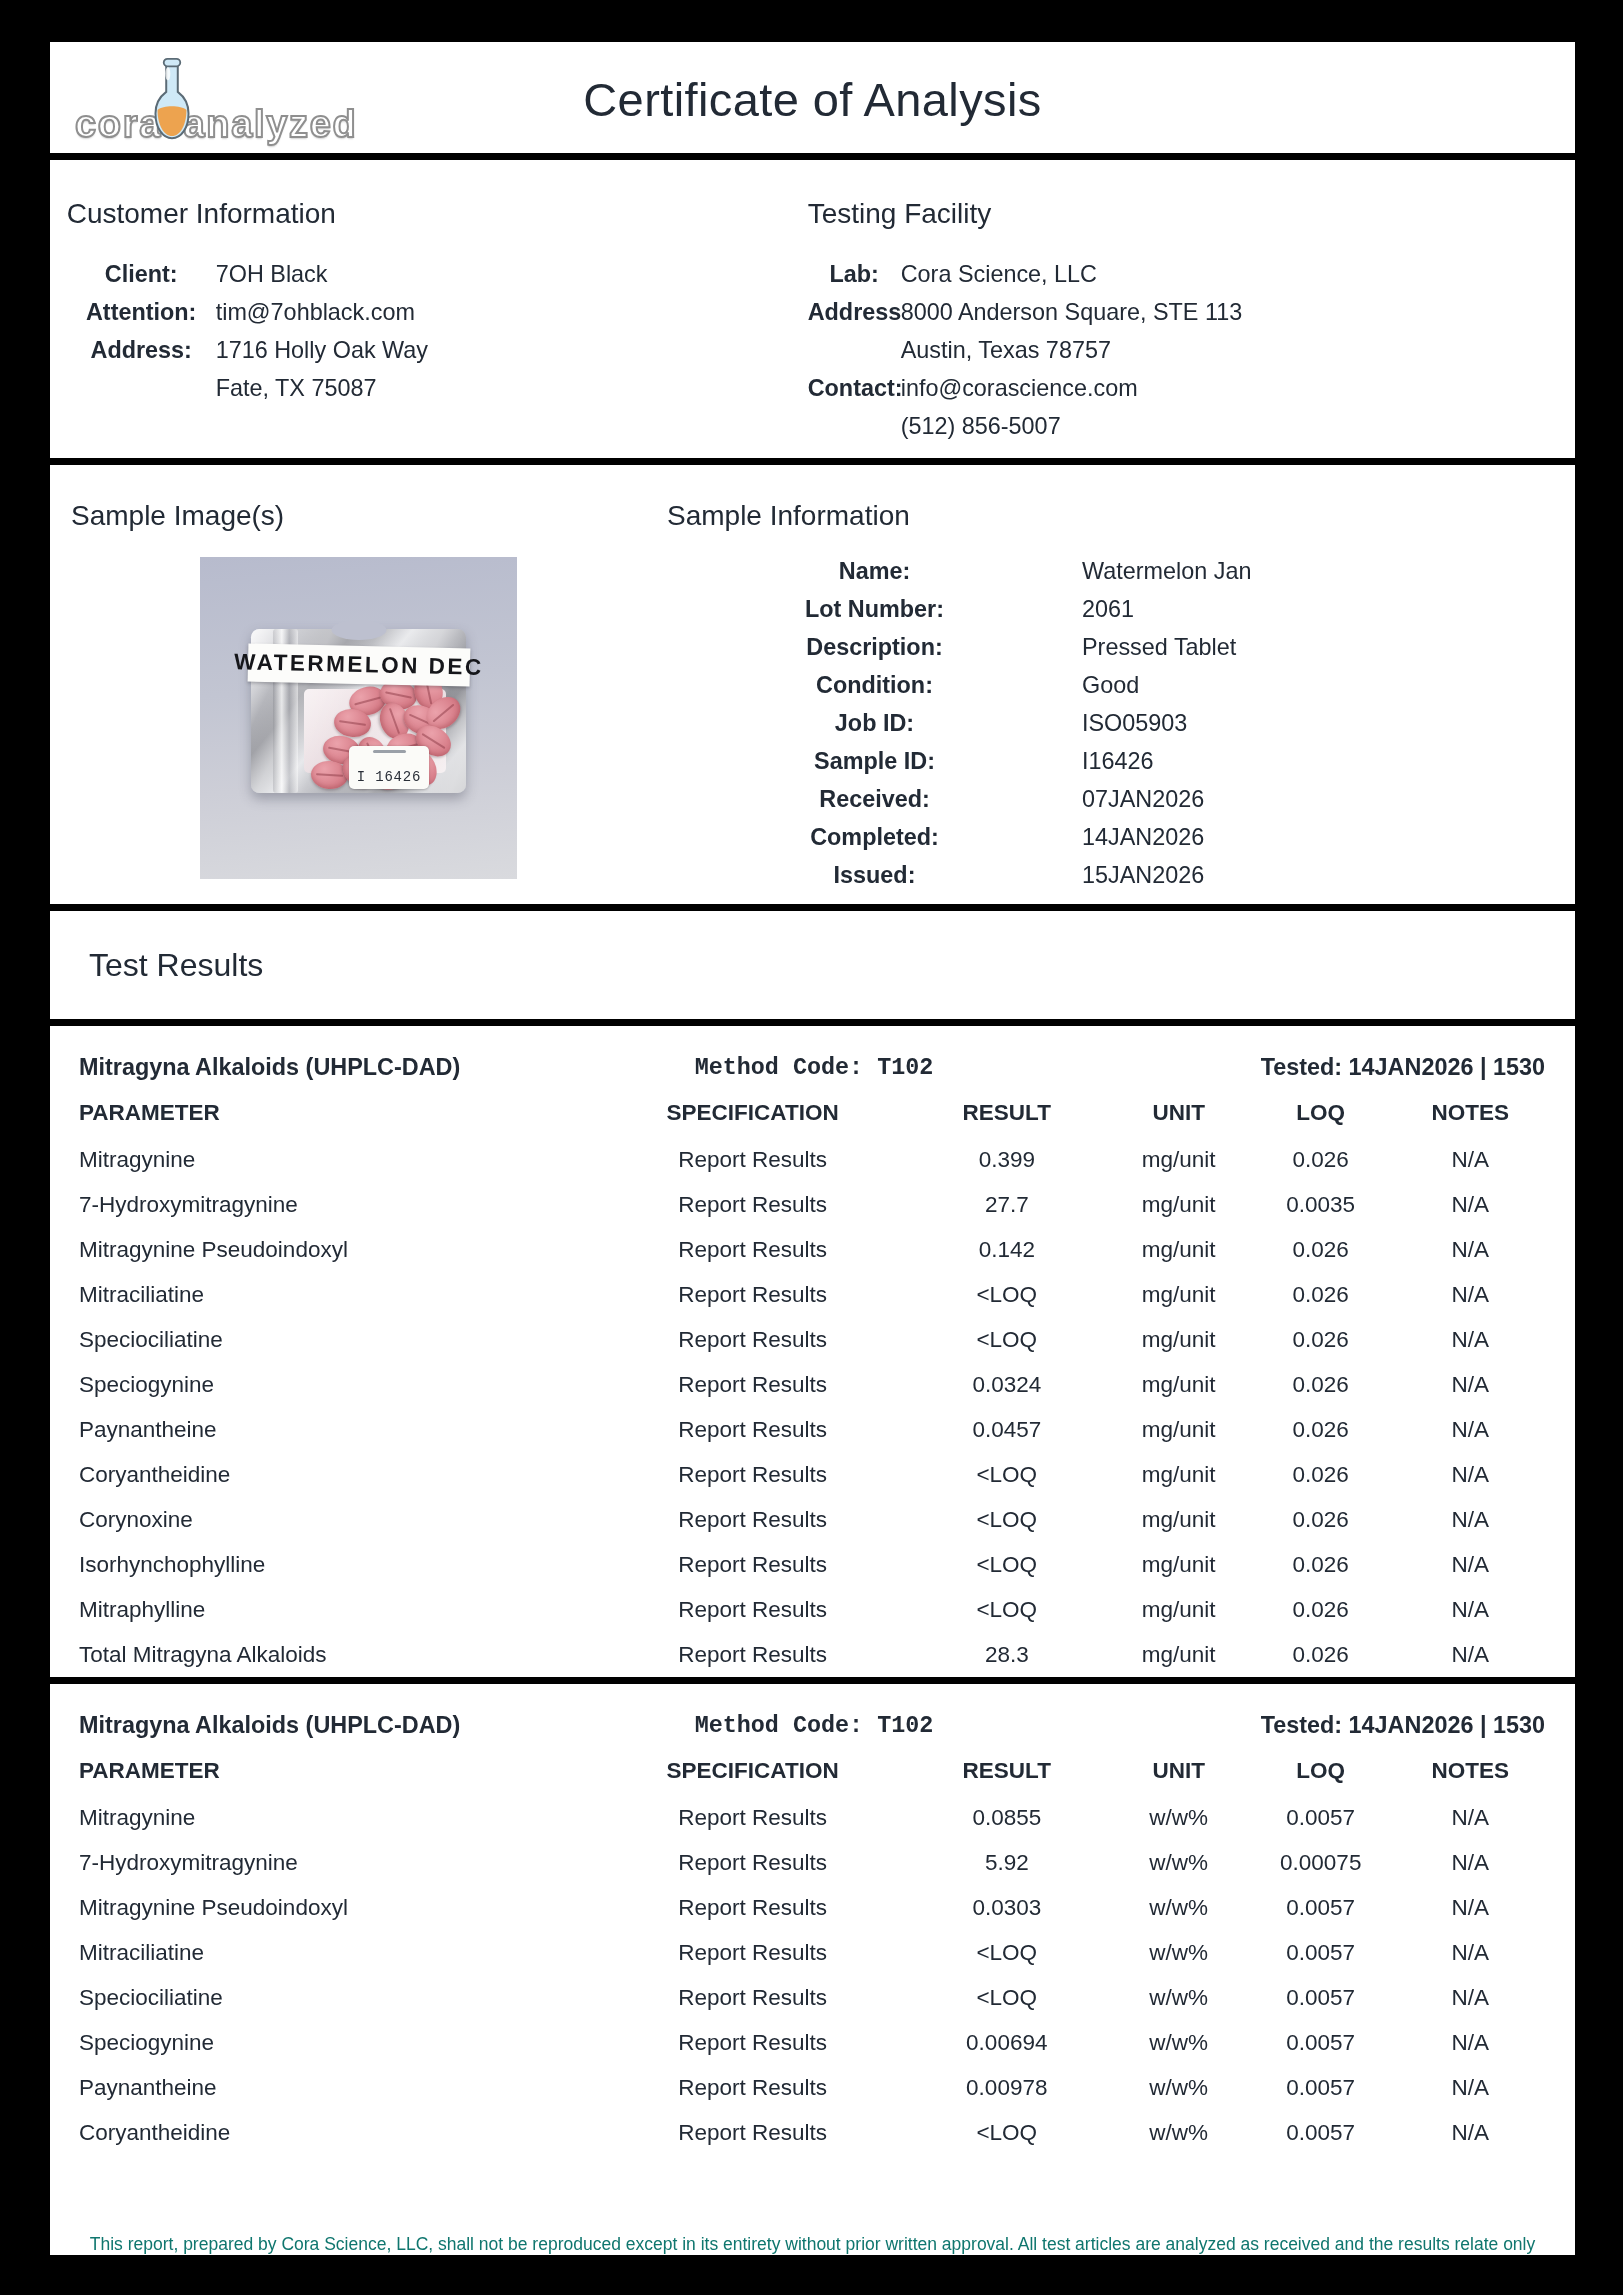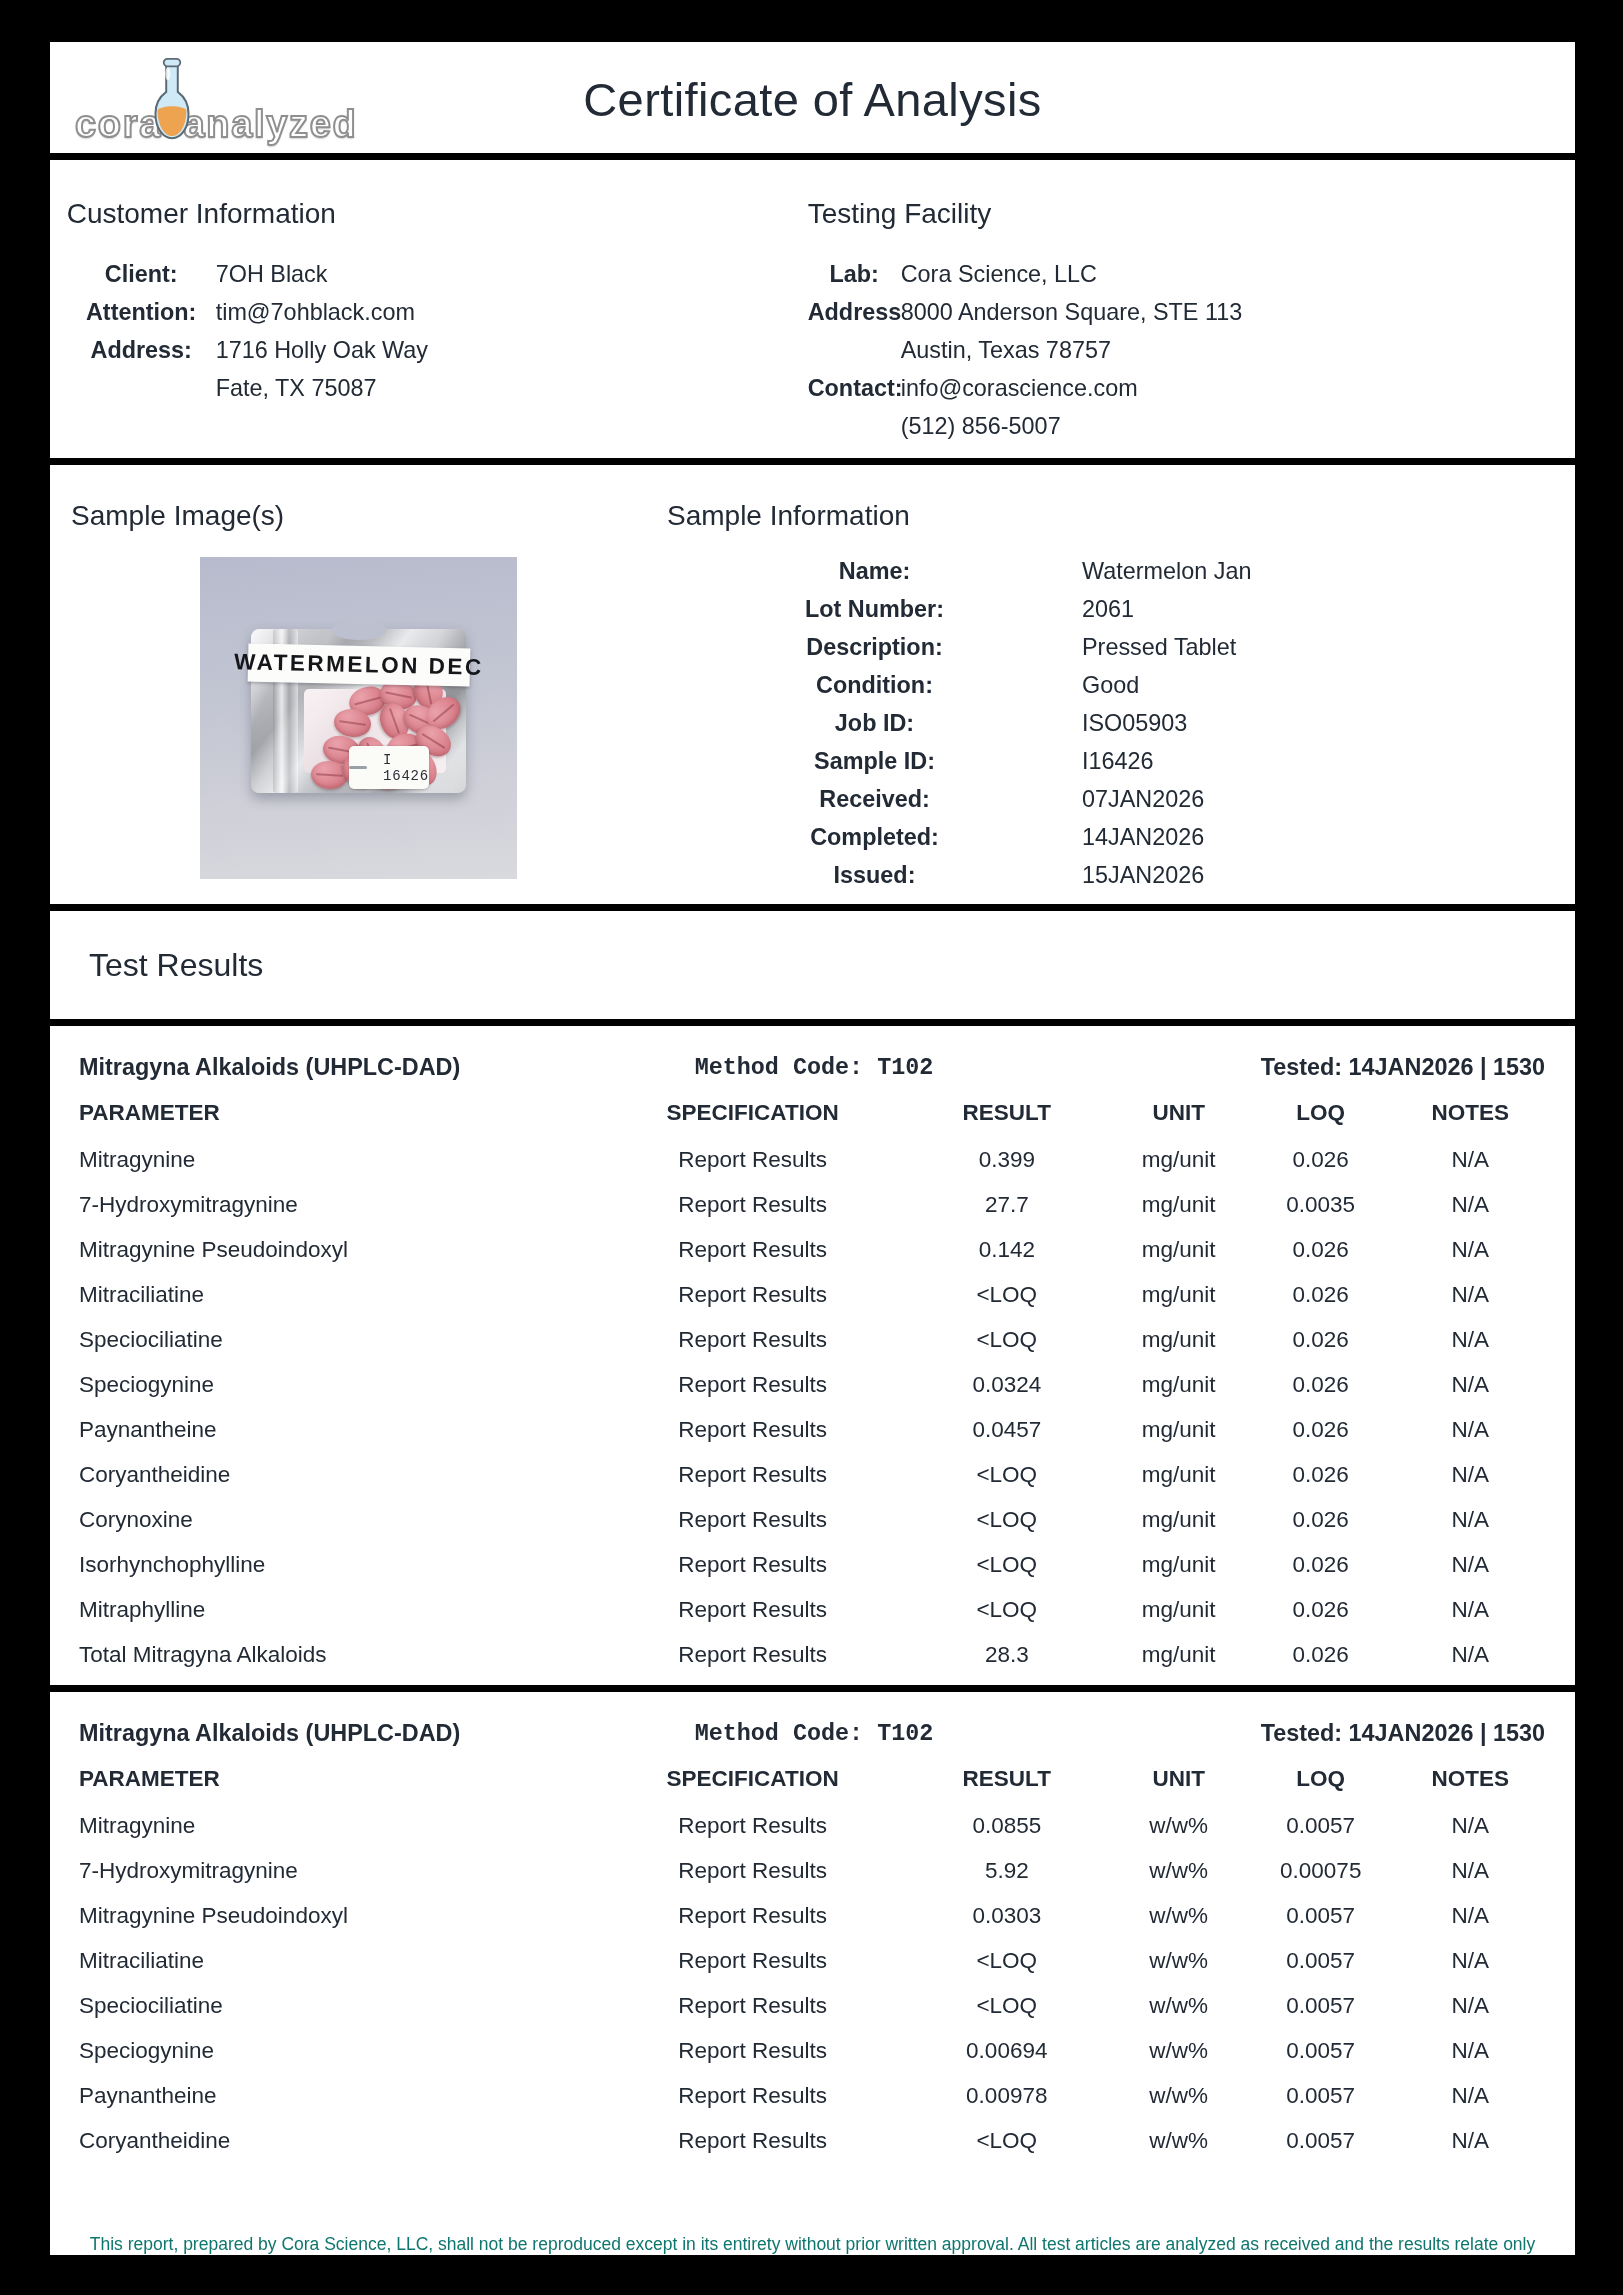--- a/index.html
+++ b/index.html
@@ -74,30 +74,30 @@
   }
   .bag-label span{font-size:22.5px;font-weight:700;letter-spacing:2.5px;color:#15161a;white-space:nowrap;}
   .pill{
     position:absolute;width:37px;height:28px;border-radius:50%;z-index:2;
     background:radial-gradient(circle at 35% 30%,#eba2ab,#d9818c 60%,#c96f7b);
     box-shadow:inset 0 -2.5px 4.2px rgba(150,60,70,.35),0 1.7px 2.5px rgba(60,40,45,.28);
   }
   .pill::after{content:"";position:absolute;left:5px;right:5px;top:47%;height:1.7px;background:rgba(140,58,70,.5);border-radius:1.7px;}
   .sample-tag{
     position:absolute;left:98px;top:117px;width:80px;height:43px;background:#fbfbf8;border-radius:5px;
-    box-shadow:0 0.8px 2.5px rgba(0,0,0,.22);display:flex;flex-direction:row;align-items:center;justify-content:center;gap:16px;z-index:5;
+    box-shadow:0 0.8px 2.5px rgba(0,0,0,.22);display:flex;flex-direction:column;align-items:center;justify-content:center;gap:16px;z-index:5;text-align:center;
   }
   .tag-line{width:33px;height:2.5px;background:#9aa0a8;border-radius:1.7px;}
   .tag-id{font-family:"Liberation Mono",monospace;font-size:14px;letter-spacing:0.8px;color:#2a2f38;}
 
   
   .results-title{height:115px;display:flex;align-items:center;padding-left:39px;}
   .results-heading{font-size:32px;font-weight:400;margin:0;}
 
-  .table-box{padding:20px 30px 8px 0;}
+  .table-box{padding:20px 30px 0 0;}
   .table-box.last{border-bottom:none;height:542px;}
   .t-title{display:flex;align-items:center;height:43px;font-size:23.4px;font-weight:700;}
   .t-title .lt{margin-left:29px;width:480px;}
   .t-title .ct{flex:1;text-align:center;font-family:Liberation Mono, monospace;}
   .t-title .rt{width:476px;text-align:right;}
   .t-head{display:flex;align-items:center;height:48px;font-size:22.5px;font-weight:700;}
   .t-row{display:flex;align-items:center;height:45px;font-size:22.5px;}
   .t-cell{text-align:center;box-sizing:border-box;}
   .c0{width:37%;text-align:left;padding-left:29px;}
   .c1{width:20%;}

